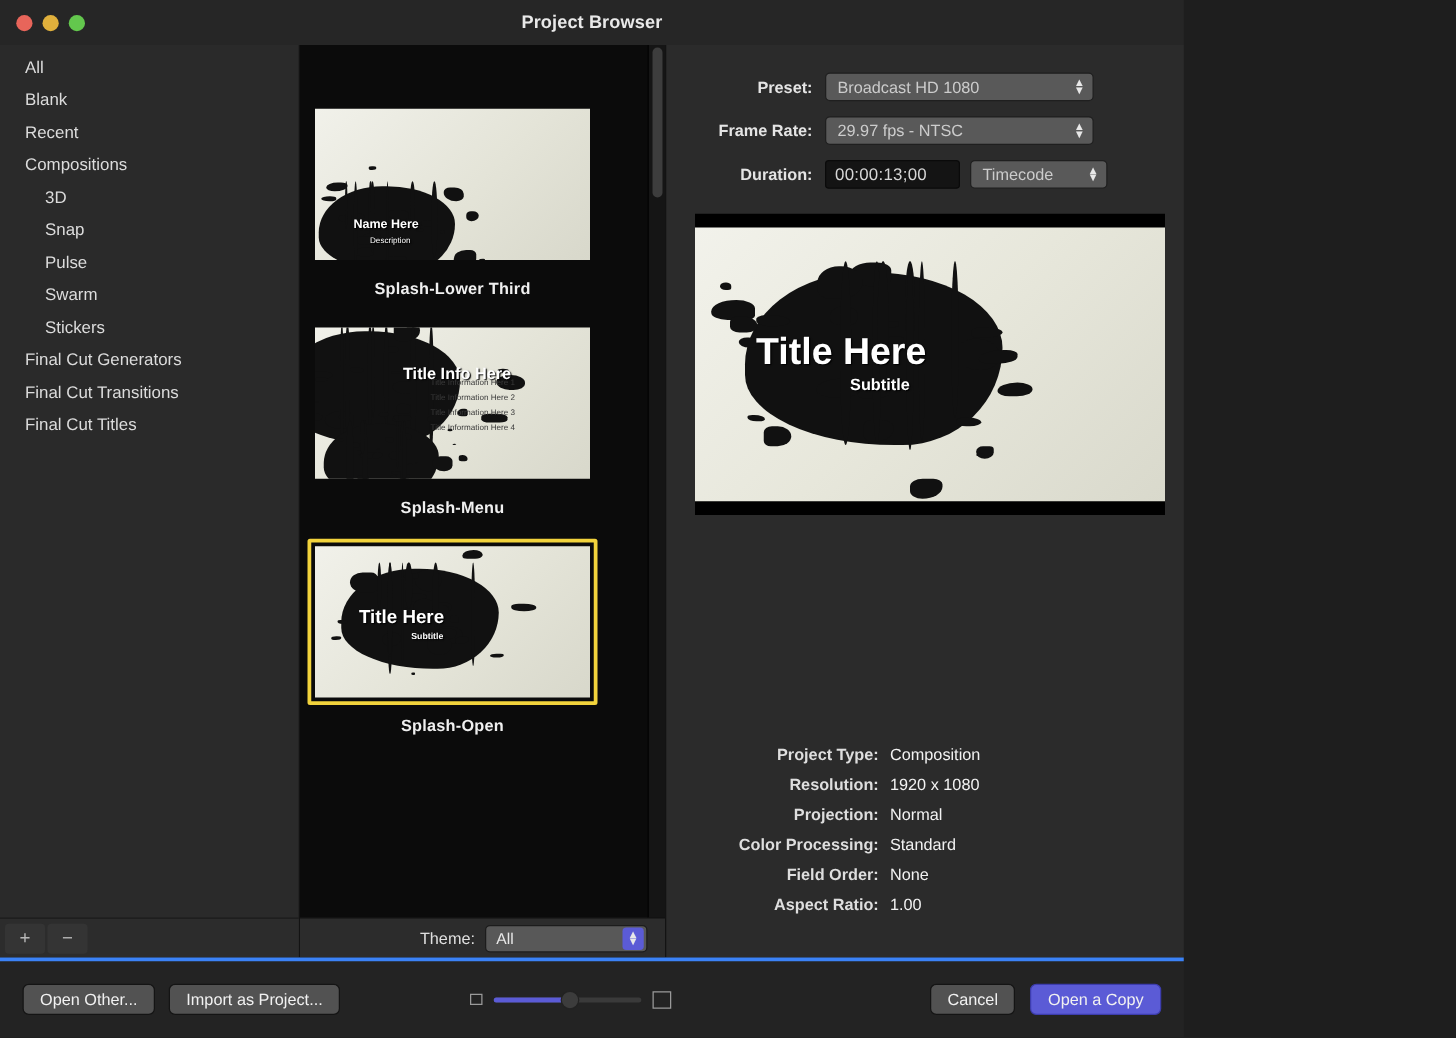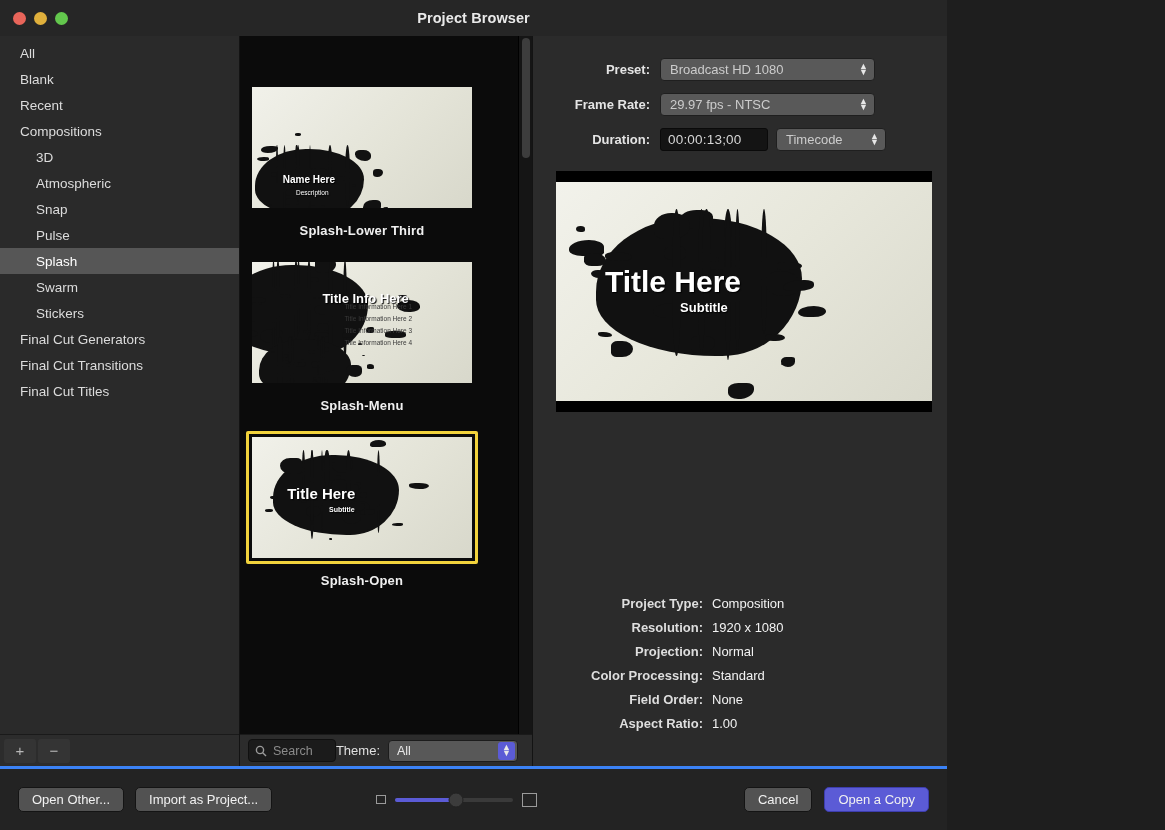--- a/index.html
+++ b/index.html
@@ -206,30 +206,24 @@
           <div class="side-item">
             <span>Recent</span>
           </div>
           <div class="side-item">
             <span>Compositions</span>
           </div>
           <div class="side-item indent">
             <span>3D</span>
           </div>
           <div class="side-item indent">
-            <span>Atmospheric</span>
-          </div>
-          <div class="side-item indent">
             <span>Snap</span>
           </div>
           <div class="side-item indent">
             <span>Pulse</span>
-          </div>
-          <div class="side-item indent selected">
-            <span>Splash</span>
           </div>
           <div class="side-item indent">
             <span>Swarm</span>
           </div>
           <div class="side-item indent">
             <span>Stickers</span>
           </div>
           <div class="side-item">
             <span>Final Cut Generators</span>
           </div>
@@ -403,27 +397,20 @@
                 </div>
               </div>
               <div class="cell-label">Splash-Open</div>
             </div>
           </div>
         <div class="scroll-track">
           <div class="scroll-thumb"></div>
         </div>
       </div>
       <div class="center-footer">
-        <div class="search-box">
-          <svg width="12" height="12" viewBox="0 0 12 12">
-            <circle cx="5" cy="5" r="3.6" fill="none" stroke="#9a9a9a" stroke-width="1.4"></circle>
-            <line x1="7.7" y1="7.7" x2="11" y2="11" stroke="#9a9a9a" stroke-width="1.4"></line>
-          </svg>
-          <span class="search-placeholder">Search</span>
-        </div>
         <div class="theme-wrap">
           <span class="theme-label">Theme:</span>
           <div class="popup blue-chev" style="width:130px">
             <span>All</span>
             <span class="chev-box">
               <span class="chev">
                   <span>▲</span>
                   <span>▼</span>
                 </span>
             </span>

